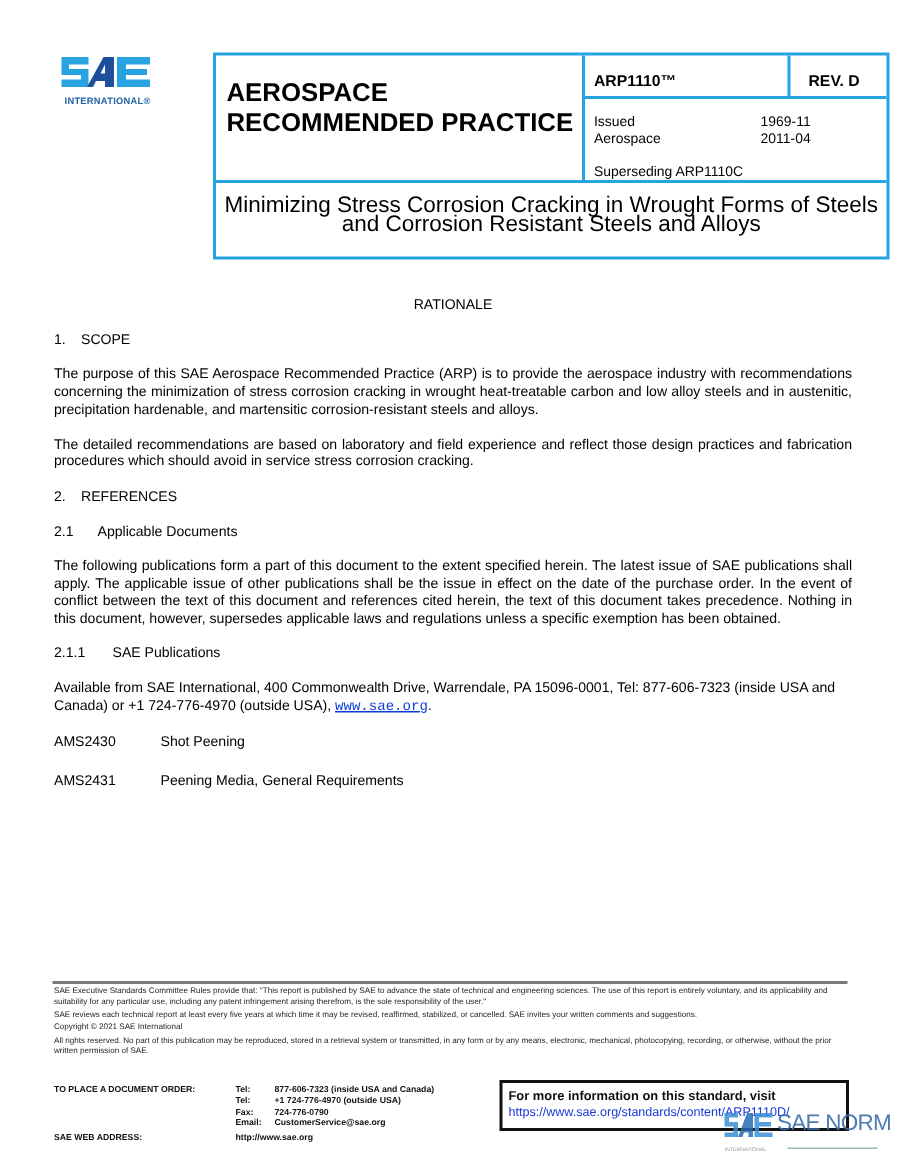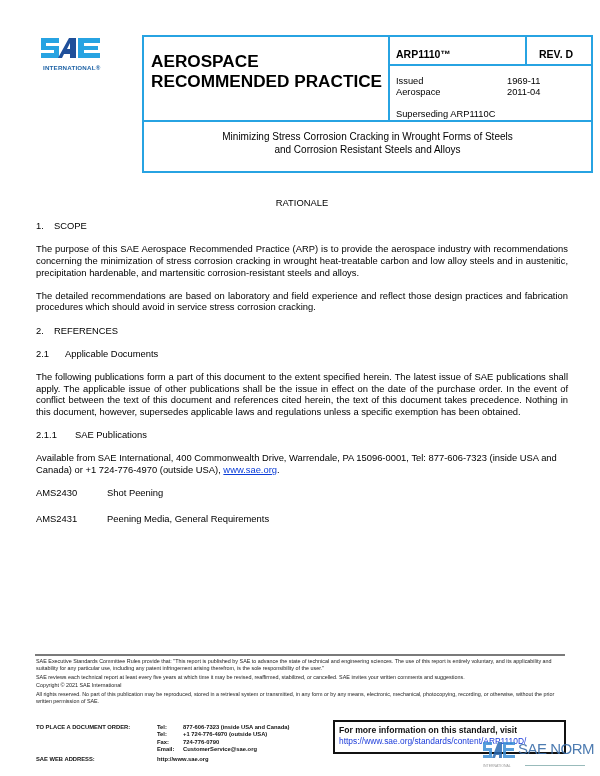--- a/index.html
+++ b/index.html
@@ -14,30 +14,30 @@
     .hdr-top { display: flex; height: 83px; }
     .hdr-title { width: 246px; border-right: 2px solid #27a3e2; padding: 14px 0 0 7px; font-weight: bold; font-size: 17.2px; line-height: 20px; }
     .hdr-right { flex: 1; display: flex; flex-direction: column; }
     .hdr-rt { display: flex; height: 32px; border-bottom: 2px solid #27a3e2; }
     .hdr-arp { flex: 1; border-right: 2px solid #27a3e2; font-weight: bold; font-size: 10.5px; padding: 11px 0 0 6px; }
     .hdr-rev { width: 64px; font-weight: bold; font-size: 10.5px; padding: 11px 0 0 12px; }
     .hdr-dates { padding: 10px 0 0 6px; font-size: 9.3px; line-height: 11px; }
     .date-row { display: flex; gap: 40px; }
     .date-lbl { width: 71px; }
     .supers { margin-top: 11px; }
-    .hdr-sub { border-top: 2px solid #27a3e2; text-align: center; font-size: 10px; line-height: 12.5px; padding: 9px 0 9px; height: 51px; }
+    .hdr-sub { border-top: 2px solid #27a3e2; text-align: center; font-size: 15px; line-height: 12.5px; padding: 9px 0 9px; height: 51px; }
 
     .body { position: absolute; left: 36px; top: 197px; width: 532px; font-size: 9.4px; line-height: 11.6px; }
     .body p { text-align: justify; }
     .center { text-align: center !important; }
     .mt { margin-top: 11.6px; }
     .h { display: flex; }
     .h .num { width: 18px; }
     .h .num2 { width: 39px; }
-    .link { color: #0b3dd8; text-decoration: underline; }
+    .link { color: #0b3dd8; text-decoration: underline; font-family: Liberation Mono, monospace; }
     .ref-row { display: flex; }
     .ref-id { width: 71px; }
 
     .rule { position: absolute; left: 35px; top: 654px; width: 530px; height: 1.5px; background: #7a7a7a; }
     .foot { position: absolute; left: 36px; top: 658px; width: 530px; font-size: 5.4px; line-height: 7px; color: #222; }
     .foot p { margin-bottom: 1.5px; }
     .order { position: absolute; left: 36px; top: 724px; font-size: 5.8px; line-height: 7.4px; font-weight: bold; color: #111; }
     .order-row { display: flex; }
     .order-lbl { width: 121px; }
     .order-k { width: 26px; }

